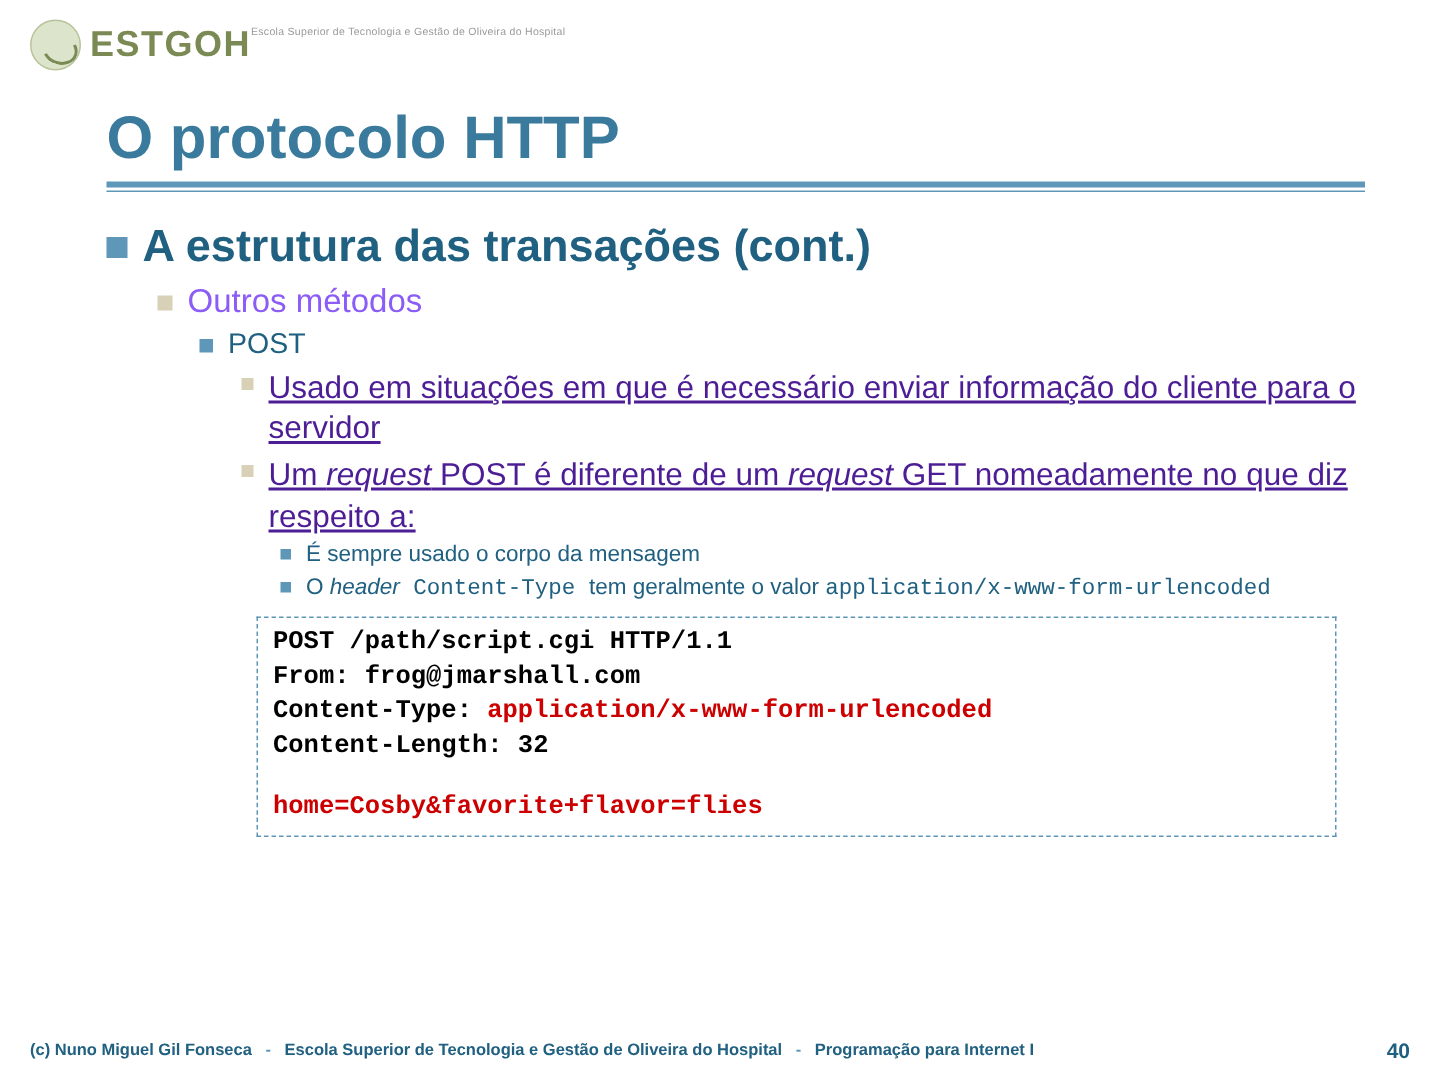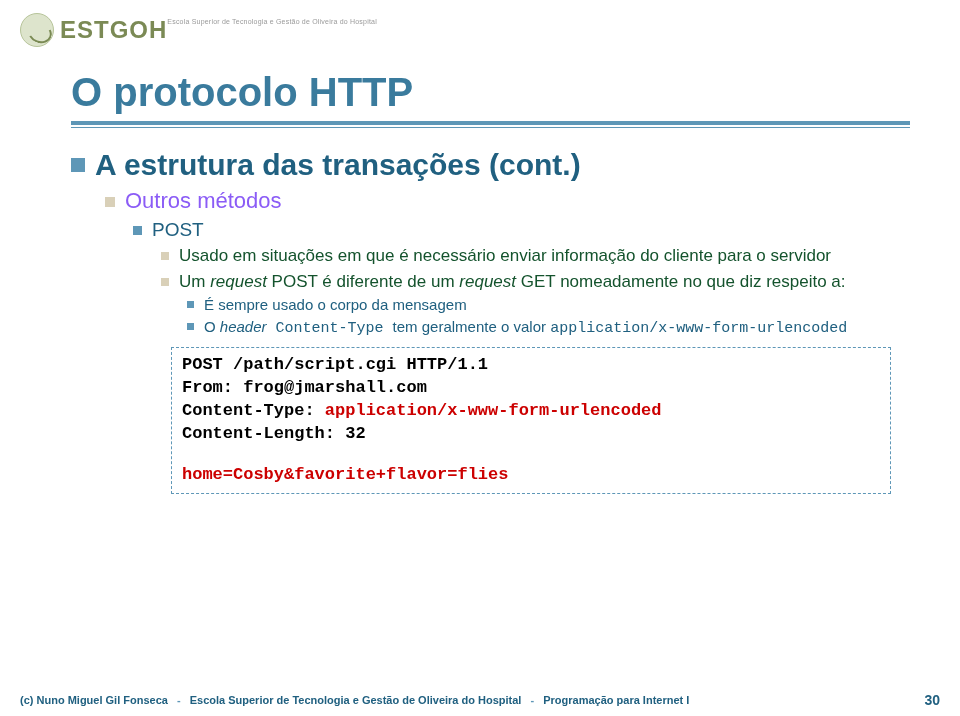--- a/index.html
+++ b/index.html
@@ -129,23 +129,24 @@
     margin-top: 2px;
   }
   .bullet-l4-marker {
     width: 8px;
     height: 8px;
     background: #d9d0b8;
     margin-top: 7px;
     flex-shrink: 0;
   }
   .bullet-l4-text {
-    color: #14532d;
-    font-size: 17px;
+    color: #4c1d95;
+    font-size: 21px;
     line-height: 1.3;
+    text-decoration: underline;
   }
   .level5 {
     margin-left: 26px;
     margin-top: 2px;
   }
   .bullet-l5-marker {
     width: 7px;
     height: 7px;
     background: #5e97b7;
     margin-top: 6px;
@@ -271,14 +272,14 @@
 </div>
 
 <div class="footer">
   <div>
     <span>(c) Nuno Miguel Gil Fonseca</span>
     <span class="footer-sep">-</span>
     <span>Escola Superior de Tecnologia e Gestão de Oliveira do Hospital</span>
     <span class="footer-sep">-</span>
     <span>Programação para Internet I</span>
   </div>
-  <div class="pagenum">30</div>
+  <div class="pagenum">40</div>
 </div>
 
 </body></html>

